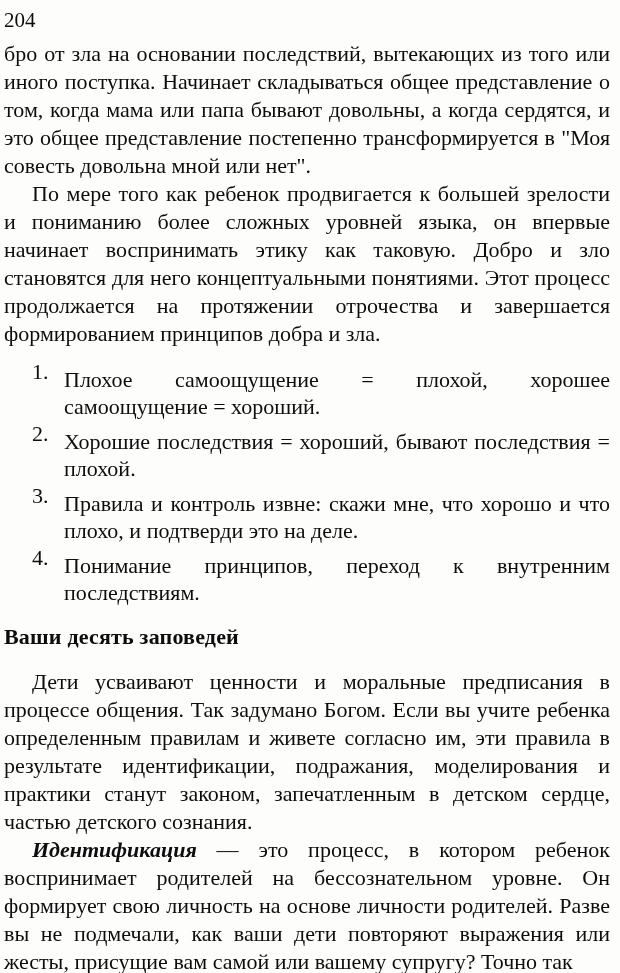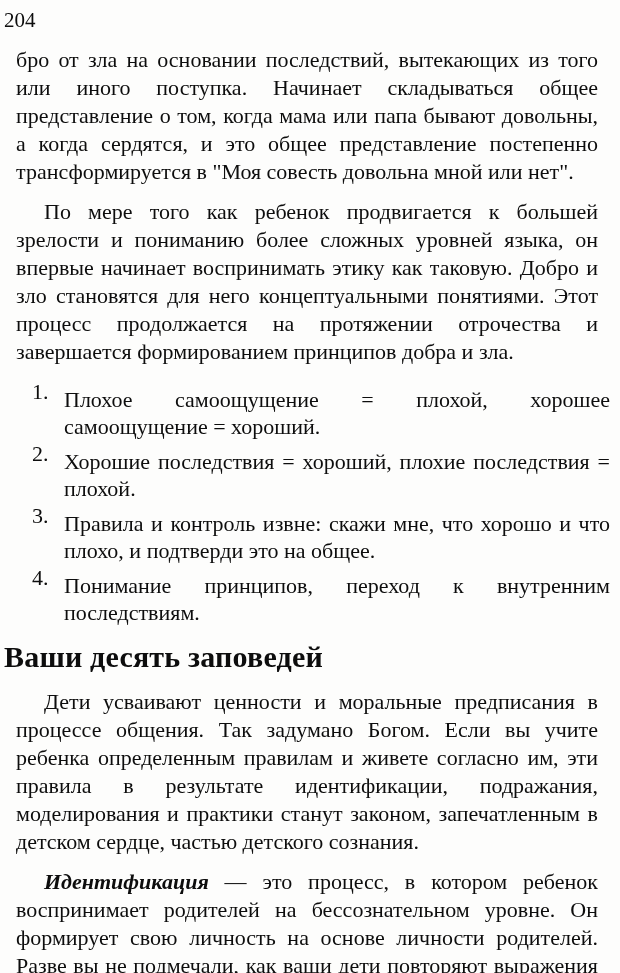--- a/index.html
+++ b/index.html
@@ -31,21 +31,21 @@
     flex: 0 0 62px;
     font-style: normal;
     font-weight: normal;
   }
   .running-title {
     font-style: italic;
     font-weight: bold;
     letter-spacing: 0.2px;
   }
   p.body {
-    margin: 12px;
+    margin: 0;
     font-size: 22px;
     line-height: 28px;
     text-align: justify;
   }
   p.indent { text-indent: 28px; }
   ol.numlist {
     list-style: none;
     margin: 10px 0 0 0;
     padding: 0;
   }
@@ -58,21 +58,21 @@
     flex: 0 0 32px;
     margin-left: 28px;
   }
   ol.numlist .litext {
     flex: 1;
     text-align: justify;
     margin-top: 8px;
   }
   h2.section-heading {
     margin: 16px 0 16px 0;
-    font-size: 30px;
+    font-size: 22px;
     line-height: 30px;
     font-weight: bold;
     letter-spacing: 0.2px;
   }
   em.lead-term {
     font-style: italic;
     font-weight: bold;
   }
 </style>
 </head>
@@ -89,25 +89,25 @@
   <p class="body indent">По мере того как ребенок продвигается к большей зрелости и пониманию более сложных уровней языка, он впервые начинает воспринимать этику как таковую. Добро и зло становятся для него концептуальными понятиями. Этот процесс продолжается на протяжении отрочества и завершается формированием принципов добра и зла.</p>
 
 
   <ol class="numlist">
     <li>
       <span class="num">1.</span>
       <span class="litext">Плохое самоощущение = плохой, хорошее самоощущение = хороший.</span>
     </li>
     <li>
       <span class="num">2.</span>
-      <span class="litext">Хорошие последствия = хороший, плохие последствия = плохой.</span>
+      <span class="litext">Хорошие последствия = хороший, бывают последствия = плохой.</span>
     </li>
     <li>
       <span class="num">3.</span>
-      <span class="litext">Правила и контроль извне: скажи мне, что хорошо и что плохо, и подтверди это на общее.</span>
+      <span class="litext">Правила и контроль извне: скажи мне, что хорошо и что плохо, и подтверди это на деле.</span>
     </li>
     <li>
       <span class="num">4.</span>
       <span class="litext">Понимание принципов, переход к внутренним последствиям.</span>
     </li>
   </ol>
 
   <h2 class="section-heading">Ваши десять заповедей</h2>
 
   <p class="body indent">Дети усваивают ценности и моральные предписания в процессе общения. Так задумано Богом. Если вы учите ребенка определенным правилам и живете согласно им, эти правила в результате идентификации, подражания, моделирования и практики станут законом, запечатленным в детском сердце, частью детского сознания.</p>

